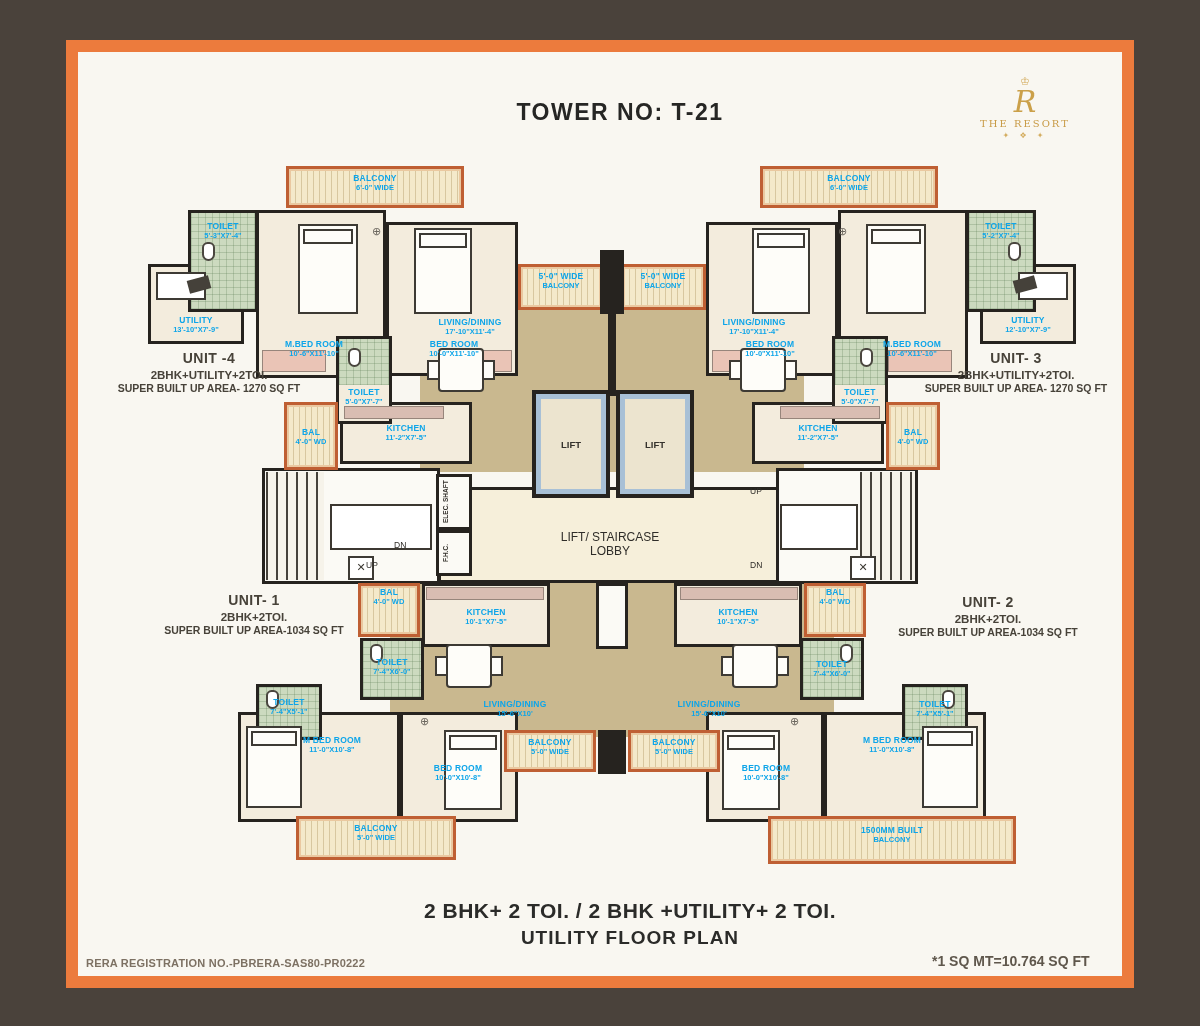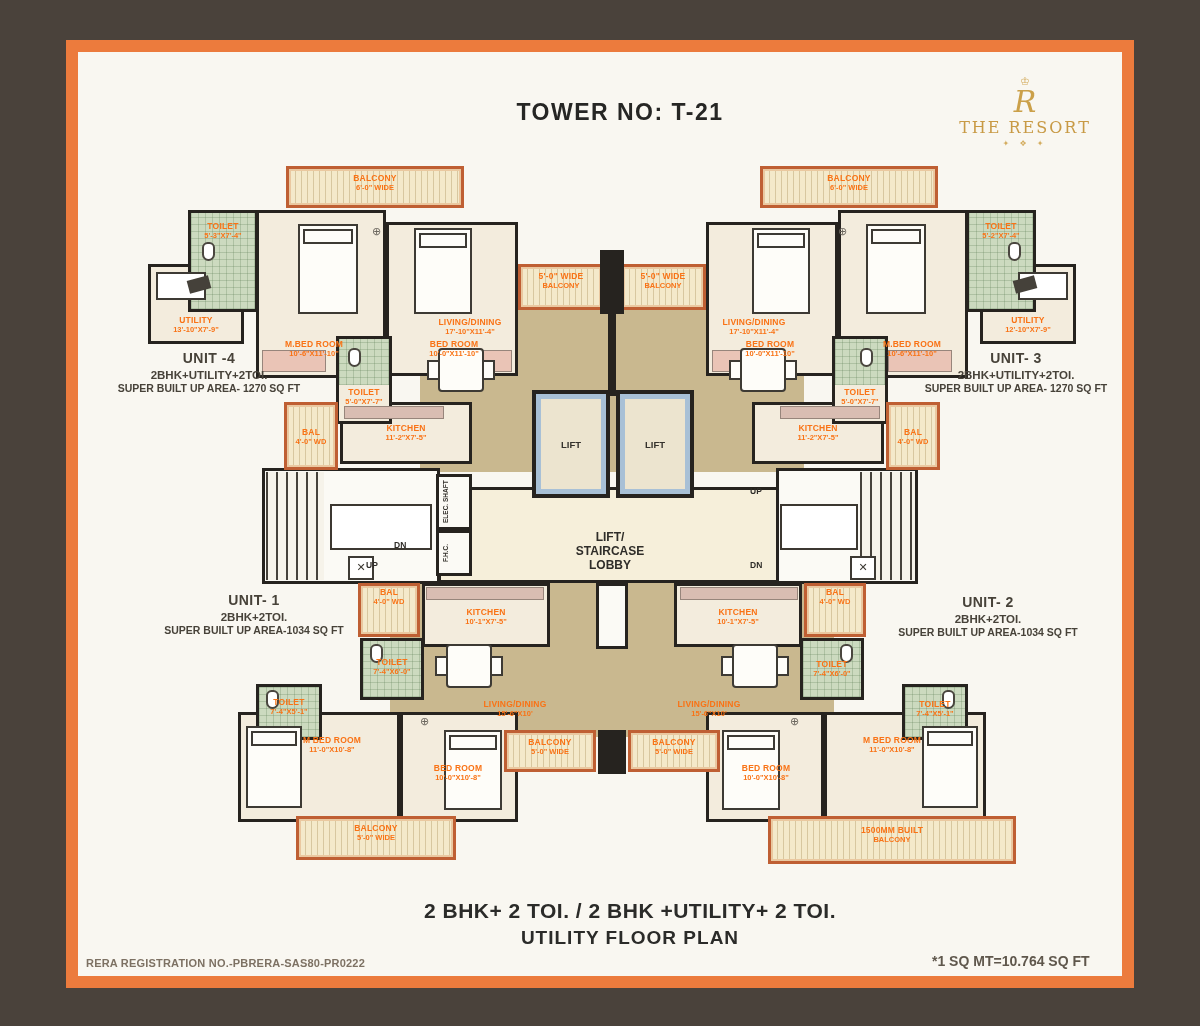--- a/index.html
+++ b/index.html
@@ -5,46 +5,46 @@
   *{box-sizing:border-box}
   html,body{margin:0;padding:0}
   body{width:1200px;height:1026px;position:relative;background:#4a423b;font-family:"Liberation Sans",sans-serif;overflow:hidden}
   .stage{position:absolute;inset:0}
   .paper{position:absolute;left:66px;top:40px;width:1068px;height:948px;background:#f9f7f1;border:12px solid #ec7b3d}
   .title{position:absolute;left:100px;top:99px;width:1040px;text-align:center;font-size:23px;font-weight:bold;letter-spacing:1.5px;color:#262624}
   
   .logo{position:absolute;left:936px;top:76px;width:178px;height:108px;text-align:center;color:#c9a052;z-index:4}
   .logo .crown{font-size:11px;line-height:11px;color:#d4ad60}
   .logo .mono{font-family:"DejaVu Serif",serif;font-style:italic;font-size:30px;line-height:30px;color:#cba049}
-  .logo .name{font-family:"DejaVu Serif",serif;font-size:16px;letter-spacing:2px;color:#c89a45;margin-top:1px;white-space:nowrap}
+  .logo .name{font-family:"DejaVu Serif",serif;font-size:10px;letter-spacing:2px;color:#c89a45;margin-top:1px;white-space:nowrap}
   .logo .flourish{font-size:8px;letter-spacing:4px;color:#d4ad60;margin-top:2px}
   
   .tan{position:absolute;background:#c9b88f}
   .room{position:absolute;background:#f3ecdd;border:3px solid #26231f}
   .green{position:absolute;background:#ccdabf;border:3px solid #26231f;
     background-image:repeating-linear-gradient(0deg,rgba(96,128,88,.28) 0 1px,transparent 1px 7px),
                      repeating-linear-gradient(90deg,rgba(96,128,88,.28) 0 1px,transparent 1px 7px)}
   .greenfill{position:absolute;background:#ccdabf;
     background-image:repeating-linear-gradient(0deg,rgba(96,128,88,.28) 0 1px,transparent 1px 7px),
                      repeating-linear-gradient(90deg,rgba(96,128,88,.28) 0 1px,transparent 1px 7px)}
   .hatch{position:absolute;background:#f4e9ca;border:3px solid #bf5f33;box-shadow:inset 0 0 0 2px #eac8a0;
     background-image:repeating-linear-gradient(90deg,rgba(150,120,60,.3) 0 1px,transparent 1px 6px)}
   .lift{position:absolute;background:#ece4cf;border:5px solid #a8c0d6;box-shadow:0 0 0 4px #26231f;
     display:flex;align-items:center;justify-content:center;font-size:9.5px;font-weight:bold;color:#35322d;z-index:2}
   .wall{position:absolute;background:#26231f;z-index:2}
   .whitebox{position:absolute;background:#fbfaf5;border:3px solid #26231f}
   .lobby{position:absolute;background:#f6efda;border:3px solid #26231f}
   .treads{position:absolute;background:#f6f3ea;background-image:repeating-linear-gradient(90deg,#45413a 0 2px,transparent 2px 10px)}
   .landing{position:absolute;background:#fff;border:2px solid #3c3831}
   
-  .lbl{position:absolute;text-align:center;color:#f97316;line-height:1.15;z-index:5}
+  .lbl{position:absolute;text-align:center;color:#0ea5e9;line-height:1.15;z-index:5}
   .lbl b{display:block;font-size:8.5px;font-weight:bold;letter-spacing:.2px}
   .lbl i{display:block;font-style:normal;font-size:7.5px;font-weight:bold}
   .vlbl{position:absolute;writing-mode:vertical-rl;transform:rotate(180deg);font-size:6.5px;font-weight:bold;color:#35322d;z-index:5;text-align:center}
-  .tiny{position:absolute;font-size:8.5px;font-weight:bold;color:#2f2d29;z-index:5}
+  .tiny{position:absolute;font-size:8.5px;font-weight:normal;color:#2f2d29;z-index:5}
   .unitlbl{position:absolute;text-align:center;color:#474239;font-weight:bold;z-index:6;line-height:1.25}
   .unitlbl .l1{display:block;font-size:14px;letter-spacing:.5px}
   .unitlbl .l2{display:block;font-size:11.5px}
   .unitlbl .l3{display:block;font-size:10.5px}
   
   .bed{position:absolute;background:#fefdf9;border:2px solid #3d3a34;z-index:3}
   .bed:before{content:"";position:absolute;left:3px;right:3px;top:3px;height:11px;border:2px solid #3d3a34}
   .dining{position:absolute;background:#fefdf9;border:2px solid #3d3a34;border-radius:4px;z-index:3}
   .dining:before,.dining:after{content:"";position:absolute;width:9px;height:16px;background:#fefdf9;border:2px solid #3d3a34;top:50%;margin-top:-10px}
   .dining:before{left:-13px}.dining:after{right:-13px}

